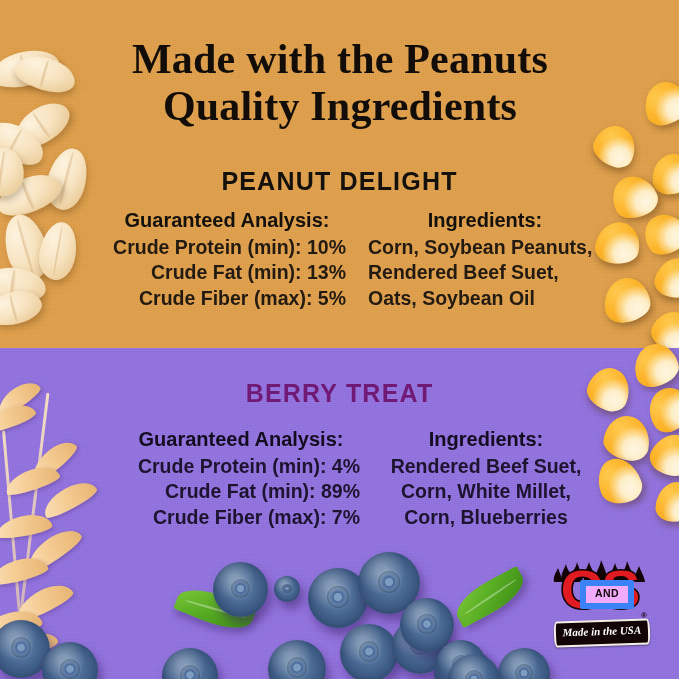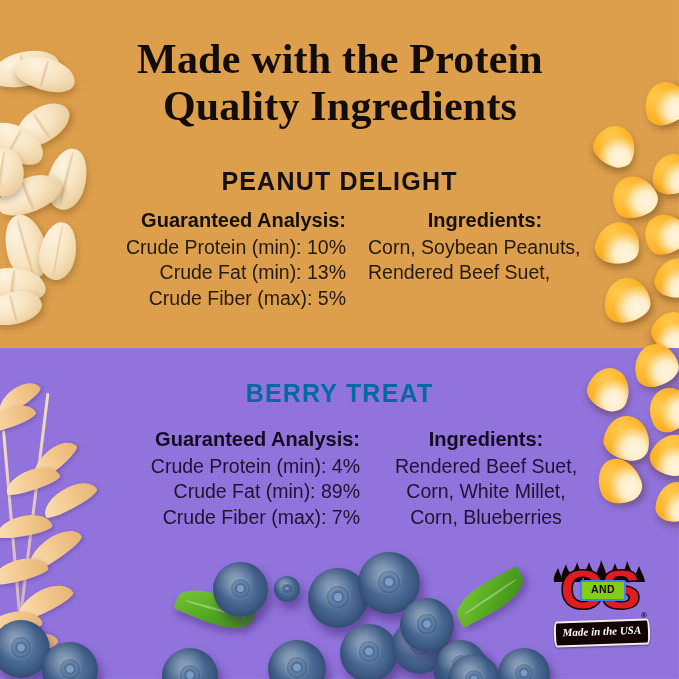--- a/index.html
+++ b/index.html
@@ -62,21 +62,21 @@
   .product-title {
     position: absolute;
     width: 100%;
     text-align: center;
     font-weight: bold;
     font-size: 25px;
     letter-spacing: 1.2px;
     color: #14100c;
   }
   #title-peanut { top: 167px; }
-  #title-berry  { top: 379px; color: #0369a1; }
+  #title-berry  { top: 379px; color: #701a75; }
 
   .col-head {
     font-weight: bold;
     font-size: 20px;
     color: #14100c;
     text-align: center;
     margin-bottom: 3px;
     white-space: nowrap;
   }
   .col-body {
@@ -90,24 +90,24 @@
 
   .col {
     position: absolute;
   }
   #peanut-analysis  { top: 209px; left: 108px; width: 238px; text-align: right; }
   #peanut-ingredients { top: 209px; left: 368px; width: 234px; text-align: left; }
   #berry-analysis   { top: 428px; left: 122px; width: 238px; text-align: right; }
   #berry-ingredients{ top: 428px; left: 374px; width: 224px; text-align: center; }
 
   #peanut-analysis .col-head,
-  #berry-analysis .col-head { text-align: right; }
+  #berry-analysis .col-head { text-align: center; }
   #peanut-ingredients .col-head { text-align: center; }
 
-  .line { display: block; }
+  .line { display: block; font-weight: bold; }
 
   
   .deco { position: absolute; pointer-events: none; }
 
   
   .peanut {
     background: radial-gradient(ellipse at 32% 28%, #fdf3df 0%, #f7e3c0 46%, #eccf9f 78%, #dcb87f 100%);
     border-radius: 50% 48% 46% 52% / 58% 56% 44% 42%;
     box-shadow: 2px 4px 6px rgba(90,55,15,.30);
   }
@@ -209,22 +209,22 @@
     -webkit-text-stroke: 3px #120404;
     paint-order: stroke fill;
     transform: scaleX(1.08);
   }
   #logo-and {
     position: absolute;
     left: 28px;
     top: 24px;
     width: 42px;
     height: 17px;
-    background: #84cc16;
-    border: 2px solid #3b82f6;
+    background: #f0abfc;
+    border: 6px solid #3b82f6;
     border-radius: 2px;
     font-size: 10.5px;
     font-weight: bold;
     line-height: 15px;
     text-align: center;
     color: #120404;
     letter-spacing: .5px;
   }
   #logo-reg {
     position: absolute;
@@ -282,40 +282,41 @@
   <div class="deco corn flip" style="left:594px; top:126px; width:42px; height:40px; transform:rotate(22deg);"></div>
   <div class="deco corn" style="left:652px; top:154px; width:42px; height:40px; transform:rotate(-6deg);"></div>
   <div class="deco corn flip" style="left:612px; top:176px; width:44px; height:42px; transform:rotate(-26deg);"></div>
   <div class="deco corn" style="left:596px; top:222px; width:44px; height:42px; transform:rotate(12deg);"></div>
   <div class="deco corn flip" style="left:644px; top:214px; width:42px; height:40px; transform:rotate(-34deg);"></div>
   <div class="deco corn" style="left:656px; top:258px; width:40px; height:40px; transform:rotate(18deg);"></div>
   <div class="deco corn" style="left:604px; top:278px; width:46px; height:44px; transform:rotate(-8deg);"></div>
   <div class="deco corn flip" style="left:652px; top:312px; width:42px; height:40px; transform:rotate(26deg);"></div>
 
   <div id="headline">
-    <span>Made with the Protein</span>
+    <span>Made with the Peanuts</span>
     <span>Quality Ingredients</span>
   </div>
 
   <div class="product-title" id="title-peanut">PEANUT DELIGHT</div>
 
   <div class="col" id="peanut-analysis">
     <div class="col-head">Guaranteed Analysis:</div>
     <div class="col-body">
       <span class="line">Crude Protein (min): 10%</span>
       <span class="line">Crude Fat (min): 13%</span>
       <span class="line">Crude Fiber (max): 5%</span>
     </div>
   </div>
 
   <div class="col" id="peanut-ingredients">
     <div class="col-head">Ingredients:</div>
     <div class="col-body">
       <span class="line">Corn, Soybean Peanuts,</span>
       <span class="line">Rendered Beef Suet,</span>
+      <span class="line">Oats, Soybean Oil</span>
     </div>
   </div>
 
   <div class="band" id="band-berry"></div>
 
   <div class="deco corn" style="left:634px; top:344px; width:44px; height:42px; transform:rotate(-14deg);"></div>
   <div class="deco corn flip" style="left:588px; top:368px; width:42px; height:42px; transform:rotate(20deg);"></div>
   <div class="deco corn" style="left:648px; top:388px; width:44px; height:42px; transform:rotate(-30deg);"></div>
   <div class="deco corn flip" style="left:604px; top:416px; width:46px; height:44px; transform:rotate(10deg);"></div>
   <div class="deco corn" style="left:652px; top:434px; width:42px; height:42px; transform:rotate(28deg);"></div>

